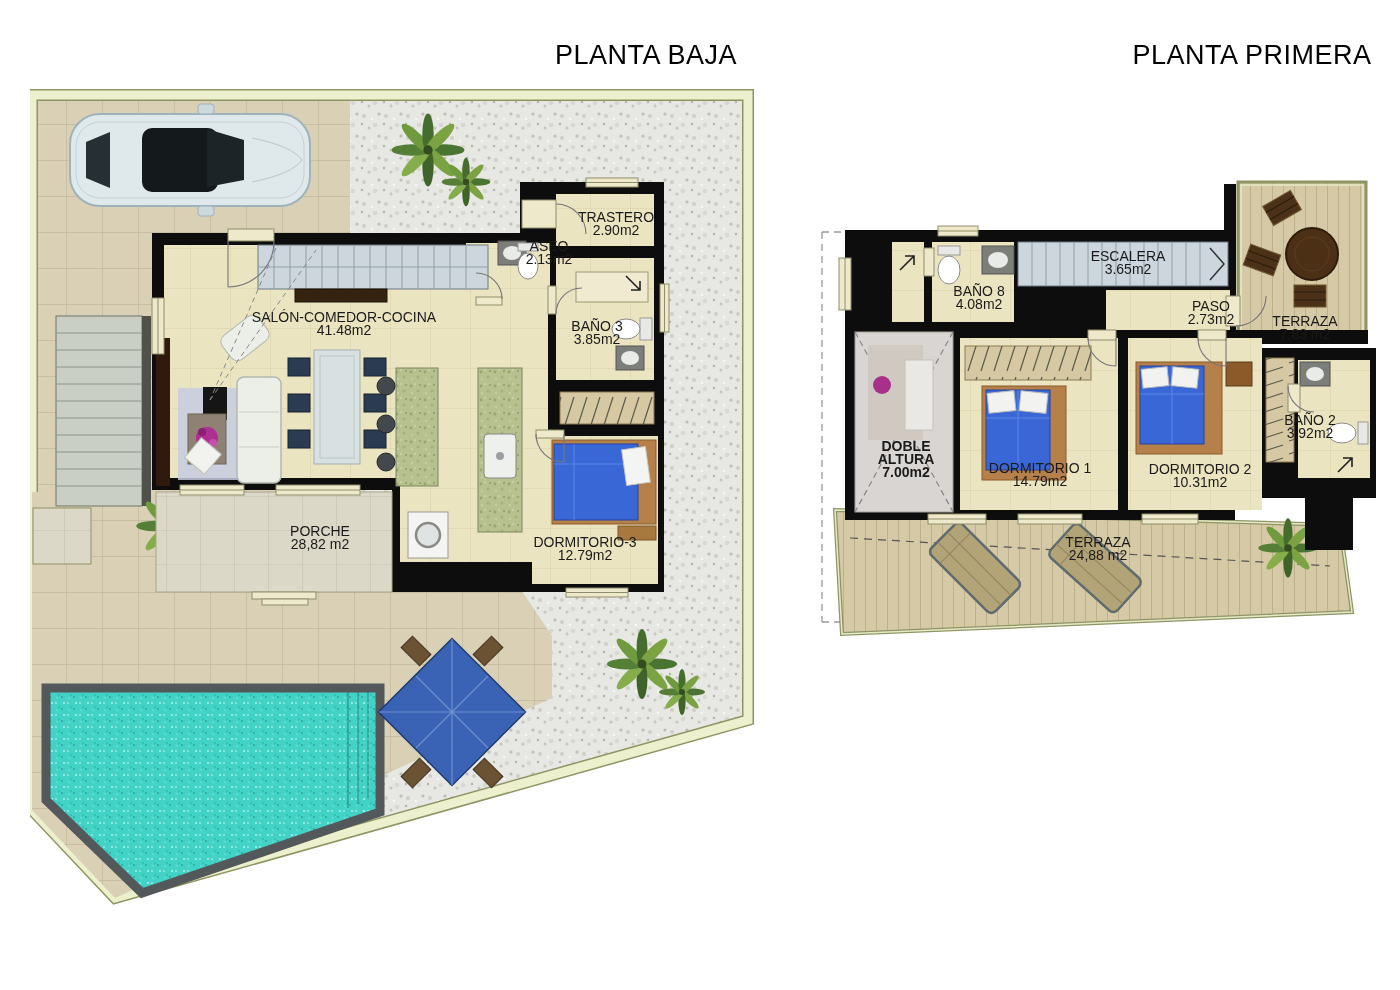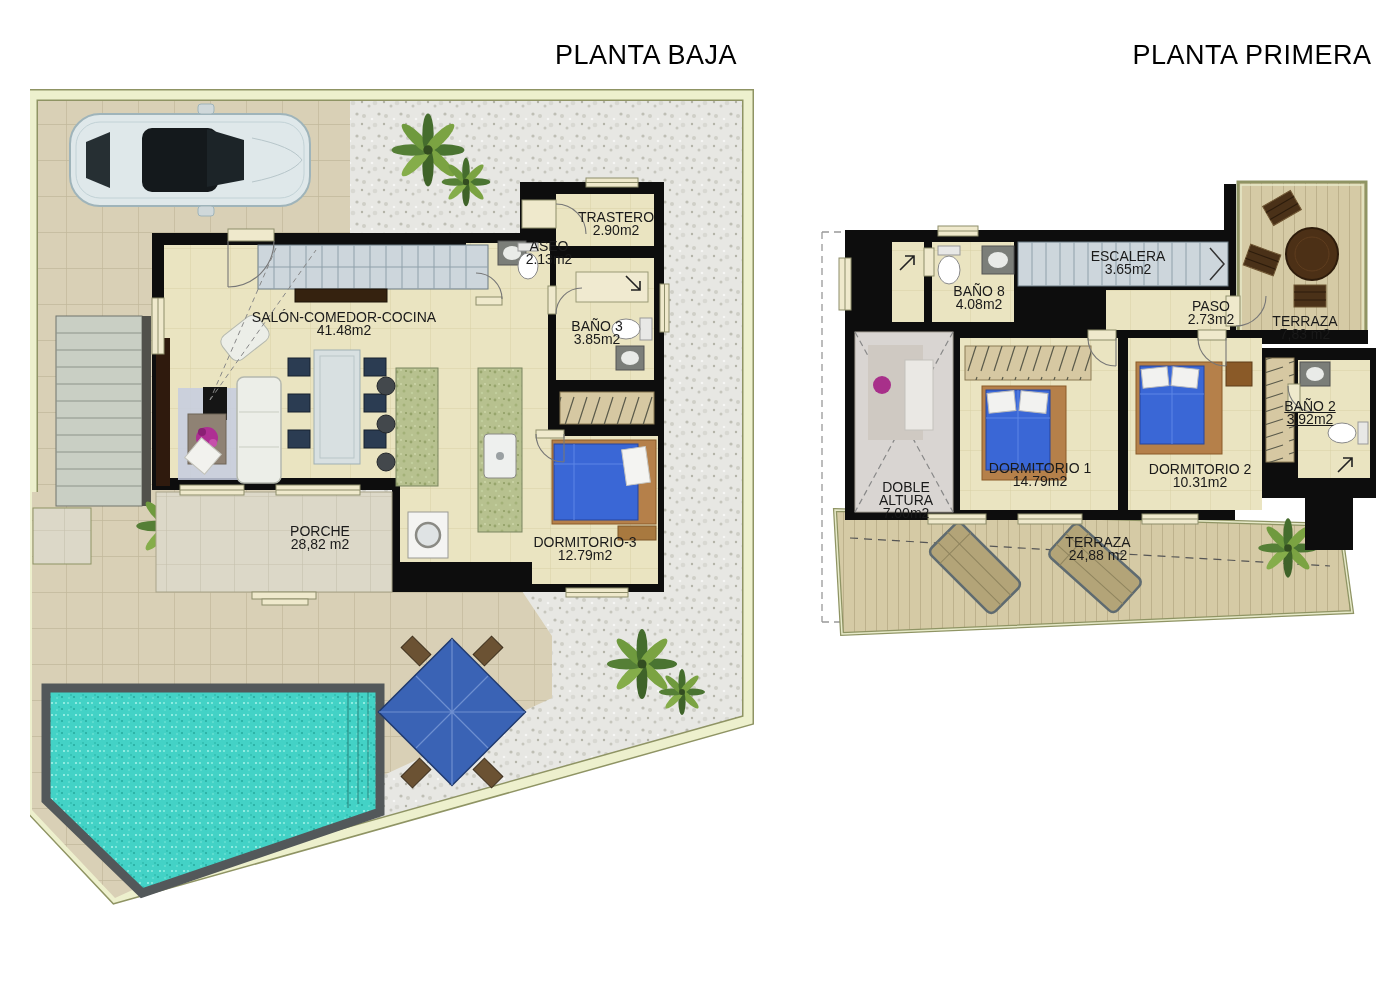--- a/index.html
+++ b/index.html
@@ -424,33 +424,33 @@
   <span>3.65m2</span>
 </div>
 <div class="room-label" style="left:1196px;top:300px;margin-left:15px;">
   <span>PASO</span>
   <span>2.73m2</span>
 </div>
 <div class="room-label" style="left:1305px;top:315px;">
   <span>TERRAZA</span>
   <span>7,83 m2</span>
 </div>
-<div class="room-label" style="left:906px;top:481px;">
+<div class="room-label" style="left:906px;top:440px;font-weight:bold;">
   <span>DOBLE</span>
   <span>ALTURA</span>
   <span>7.00m2</span>
 </div>
 <div class="room-label" style="left:1040px;top:462px;text-align:center;">
   <span>DORMITORIO 1</span>
   <span>14.79m2</span>
 </div>
 <div class="room-label" style="left:1200px;top:463px;">
   <span>DORMITORIO 2</span>
   <span>10.31m2</span>
 </div>
-<div class="room-label" style="left:1310px;top:400px;text-decoration:underline;">
+<div class="room-label" style="left:1310px;top:414px;">
   <span>BAÑO 2</span>
   <span>3.92m2</span>
 </div>
 <div class="room-label" style="left:1098px;top:536px;">
   <span>TERRAZA</span>
   <span>24,88 m2</span>
 </div>
 
 </body></html>

